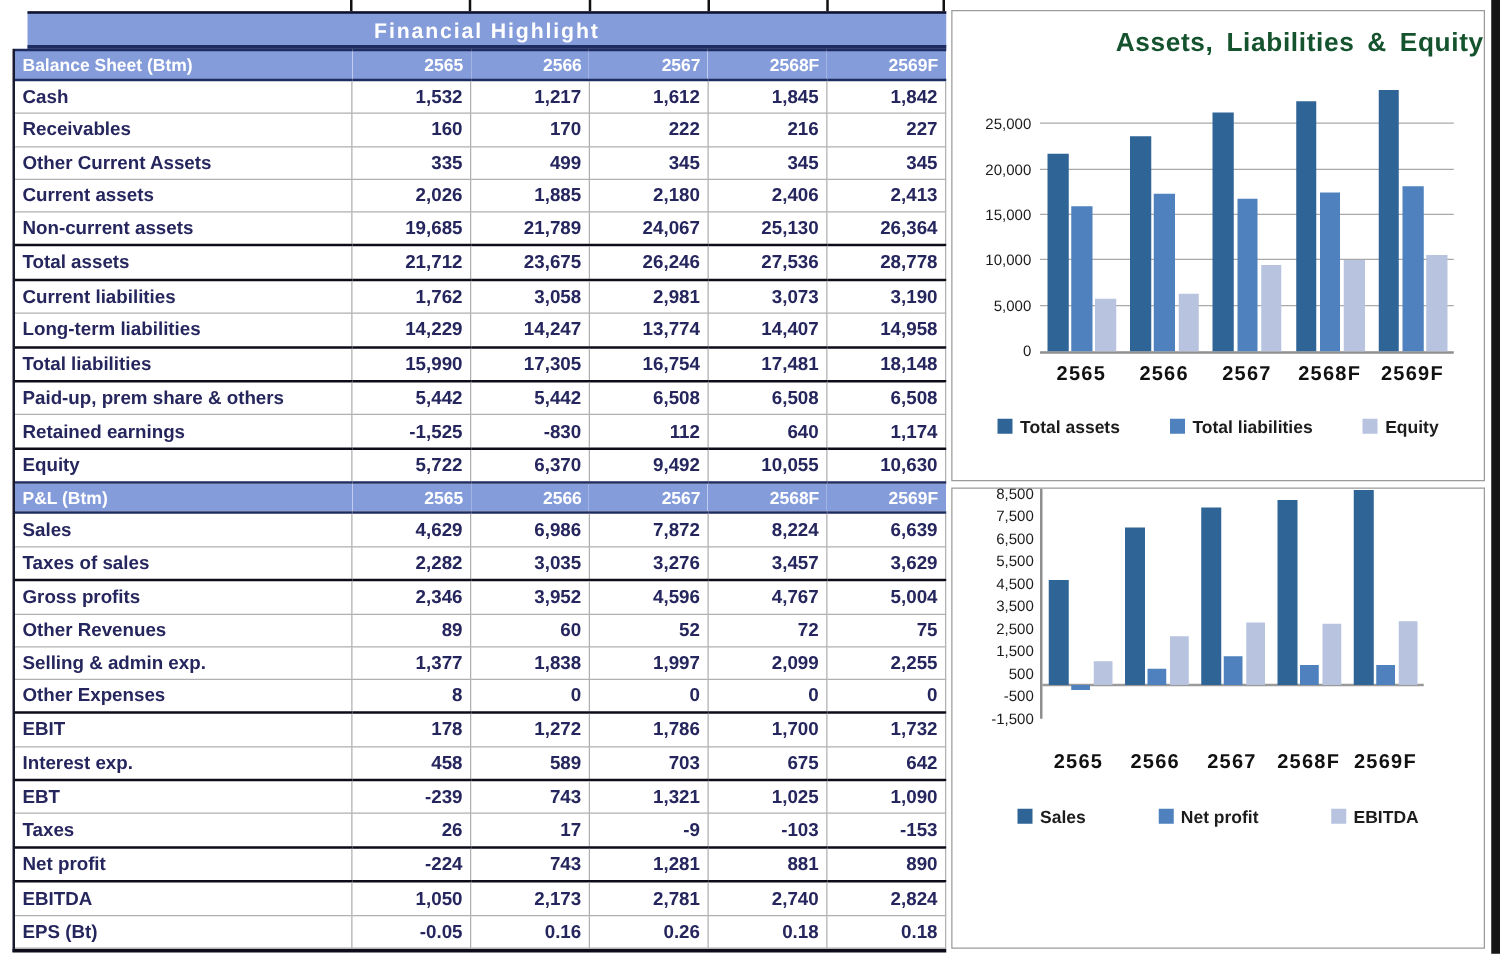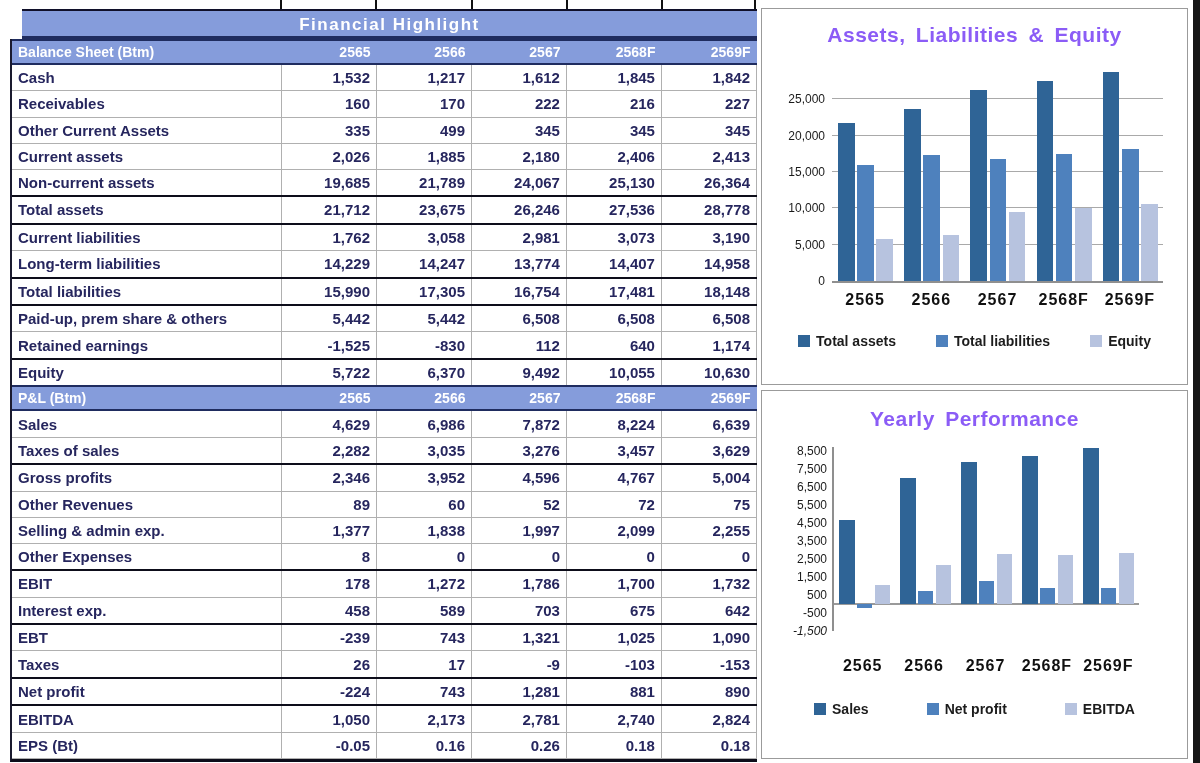--- a/index.html
+++ b/index.html
@@ -33,21 +33,21 @@
     border-right:none; border-top:2px solid #1F2C5F; border-bottom:2px solid #1F2C5F;
   }
   .fin-table tr.rule td { border-top:2px solid #0d0d1a; }
 
   
   .charts { position:absolute; left:761px; top:8px; width:427px; height:751px; }
   .chart-box { position:absolute; left:0; width:100%; background:#ffffff; border:1px solid #9b9b9b; }
   #chart0 { top:0; height:377px; }
   #chart1 { top:382px; height:369px; }
 
-  .c-title { text-align:center; font-weight:bold; font-size:21px; color:#8b5cf6; letter-spacing:0.5px; word-spacing:4px; }
+  .c-title { text-align:right; font-weight:bold; font-size:21px; color:#14532d; letter-spacing:0.5px; word-spacing:4px; }
   #chart0 .c-title { margin:14px 0 16px; }
   #chart1 .c-title { margin:16px 0 16px; }
 
   .c-plot { position:relative; margin:0 24px 0 70px; }
   #chart0 .c-plot { height:220px; border-bottom:2px solid #8f8f8f; }
   #chart1 .c-plot { height:184px; border-left:2px solid #8f8f8f; margin-right:48px; }
 
   .grid-line { position:absolute; left:0; right:0; height:1px; background:#a9a9a9; }
   .zero-line { position:absolute; left:0; right:0; height:2px; background:#9a9a9a; }
   .y-tick {
@@ -376,33 +376,32 @@
             <span class="legend-swatch" style="background: rgb(78, 129, 189);"></span>
             <span class="legend-label">Total liabilities</span>
           </div>
           <div class="legend-item">
             <span class="legend-swatch" style="background: rgb(183, 195, 223);"></span>
             <span class="legend-label">Equity</span>
           </div>
         </div>
     </div>
     <div class="chart-box" id="chart1">
-      <div class="c-title">Yearly Performance</div>
       <div class="c-plot">
           <div class="y-tick" style="bottom: 98.0392%;">8,500</div>
           <div class="y-tick" style="bottom: 88.2353%;">7,500</div>
           <div class="y-tick" style="bottom: 78.4314%;">6,500</div>
           <div class="y-tick" style="bottom: 68.6275%;">5,500</div>
           <div class="y-tick" style="bottom: 58.8235%; margin-top: 24px;">4,500</div>
           <div class="y-tick" style="bottom: 49.0196%;">3,500</div>
           <div class="y-tick" style="bottom: 39.2157%;">2,500</div>
           <div class="y-tick" style="bottom: 29.4118%;">1,500</div>
           <div class="y-tick" style="bottom: 19.6078%;">500</div>
           <div class="y-tick" style="bottom: 9.80392%;">-500</div>
-          <div class="y-tick" style="bottom: 0%; font-style: italic;">-1,500</div>
+          <div class="y-tick" style="bottom: 0%;">-1,500</div>
           <div class="zero-line" style="bottom: calc(14.7059% - 1px);"></div>
           <div class="c-groups">
             <div class="c-group">
               <div class="c-bar" style="left: 9%; width: 25%; bottom: 14.7059%; height: 45.3824%; background: rgb(47, 100, 150);"></div>
               <div class="c-bar" style="left: 38%; width: 25%; bottom: 12.5098%; height: 2.19608%; background: rgb(78, 129, 189);"></div>
               <div class="c-bar" style="left: 67%; width: 25%; bottom: 14.7059%; height: 10.2941%; background: rgb(183, 195, 223);"></div>
             </div>
             <div class="c-group">
               <div class="c-bar" style="left: 9%; width: 25%; bottom: 14.7059%; height: 68.4902%; background: rgb(47, 100, 150);"></div>
               <div class="c-bar" style="left: 38%; width: 25%; bottom: 14.7059%; height: 7.28431%; background: rgb(78, 129, 189);"></div>

